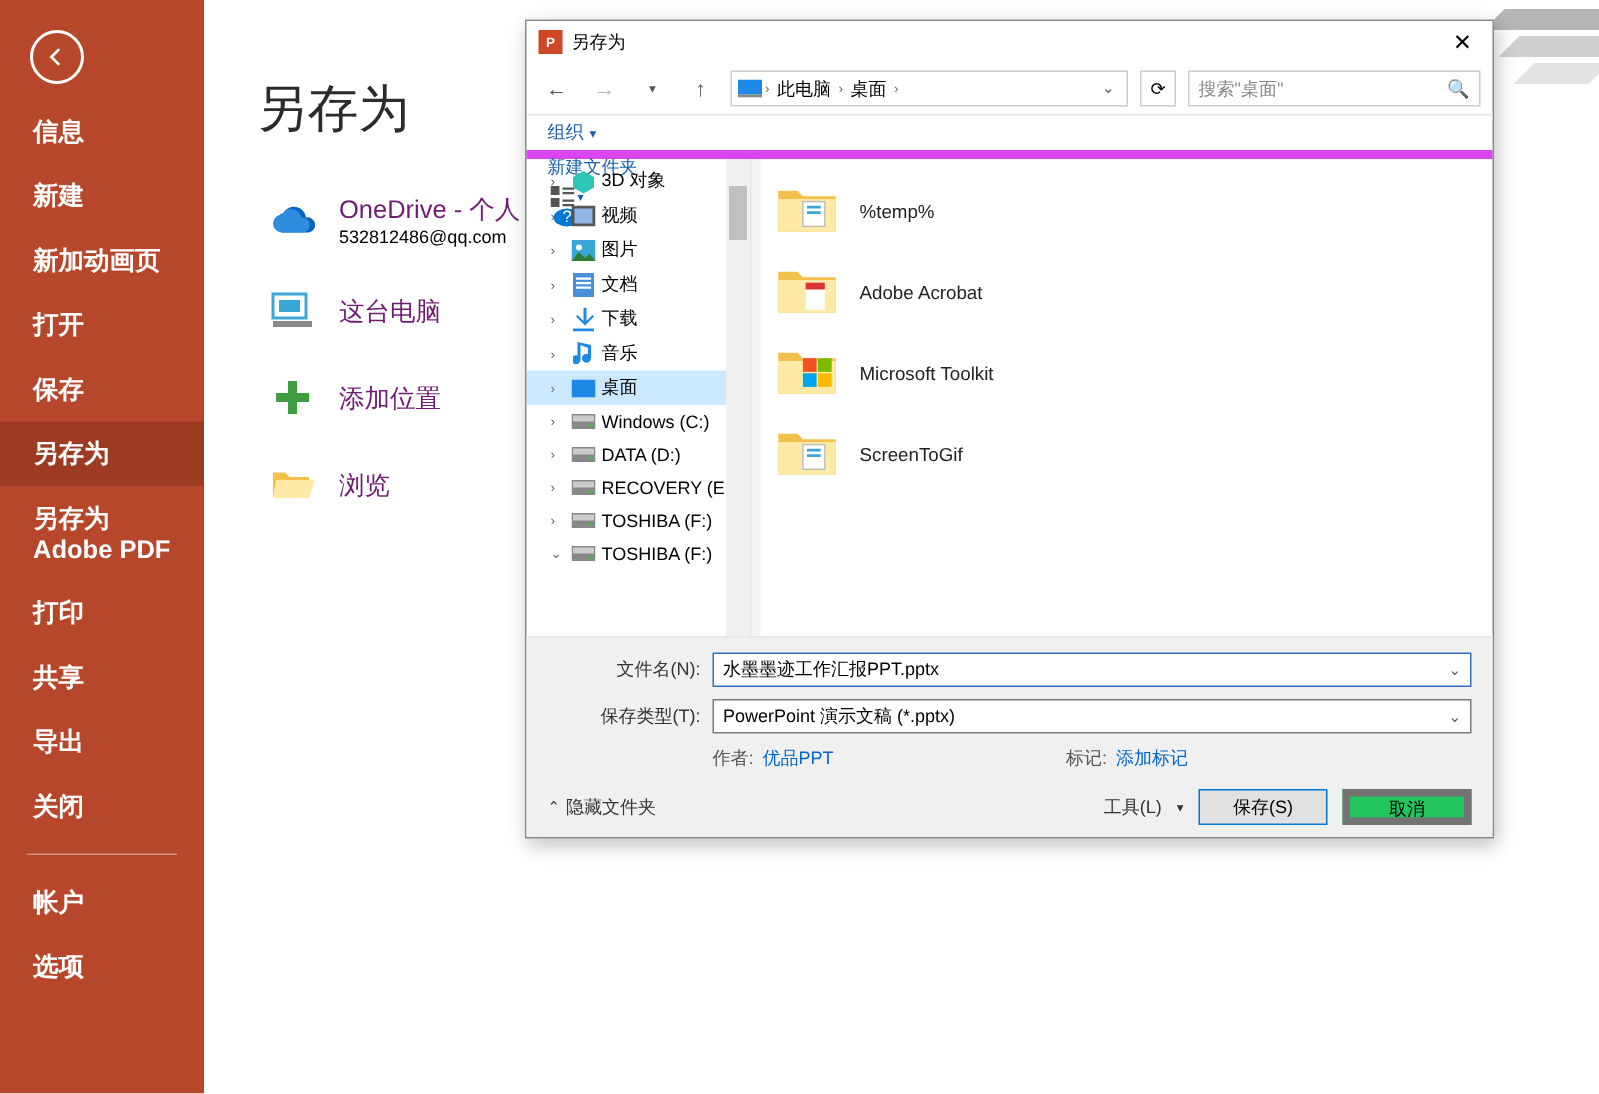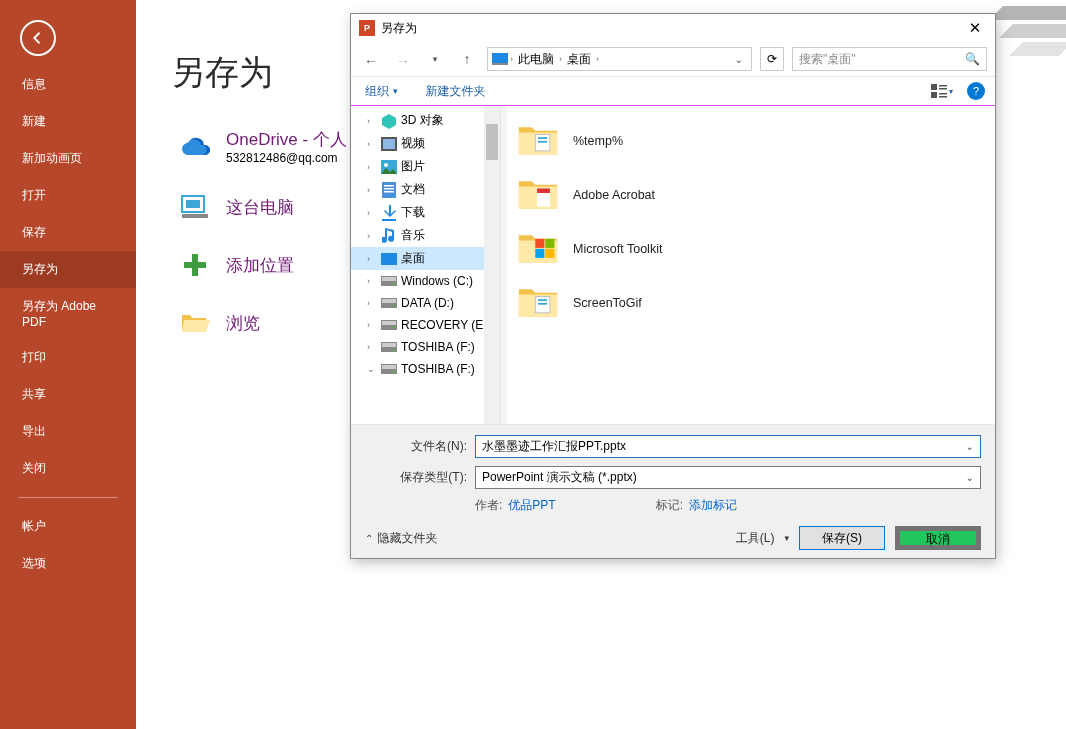--- a/index.html
+++ b/index.html
@@ -3,21 +3,21 @@
 <meta charset="utf-8">
 <style>
 * { box-sizing: border-box; margin: 0; padding: 0; font-family: "Segoe UI", "Microsoft YaHei", sans-serif; }
 body { width: 1066px; height: 729px; overflow: hidden; background: #fff; position: relative; }
 
 
 .backstage { position:absolute; inset:0; display:flex; }
 .sidebar { width:136px; background:#b7472a; color:#fff; display:flex; flex-direction:column; }
 .back-btn { width:36px; height:36px; border:2px solid #fff; border-radius:50%; margin:20px 0 10px 20px; display:flex; align-items:center; justify-content:center; cursor:pointer; }
 .back-btn svg { width:18px; height:18px; fill:none; stroke:#fff; stroke-width:2.4; }
-.side-item { padding:10px 16px 10px 22px; font-size:12px; cursor:pointer; }
+.side-item { padding:10px 16px 10px 22px; font-size:17px; cursor:pointer;font-weight:bold; }
 .side-item.active { background:#9c3a22; }
 .side-sep { height:1px; background:rgba(255,255,255,.4); margin:10px 18px; }
 
 .backstage-main { flex:1; padding:50px 0 0 35px; position:relative; }
 .page-title { font-size:34px; color:#2b2b2b; margin-bottom:20px; font-weight:300; }
 .place-list { display:flex; flex-direction:column; gap:2px; }
 .place-item { display:flex; align-items:center; gap:15px; padding:12px 8px; cursor:pointer; min-height:55px; }
 .place-item .ic { width:32px; height:32px; display:flex; align-items:center; justify-content:center; }
 .place-item .lbl { color:#701a75; font-size:17px; }
 .place-item .sub { color:#000000; font-size:12px; }
@@ -34,21 +34,21 @@
 
 .addr-bar { height:34px; display:flex; align-items:center; padding:0 8px; gap:8px; }
 .addr-bar button { width:24px; height:24px; border:none; background:none; display:flex; align-items:center; justify-content:center; cursor:pointer; font-size:14px; color:#555; }
 .addr-path { flex:1; height:24px; border:1px solid #ccc; display:flex; align-items:center; font-size:12px; padding:0 4px; gap:2px; overflow:hidden; }
 .addr-seg { padding:0 3px; cursor:pointer; }
 .addr-chev { color:#666; font-size:9px; }
 .addr-refresh { width:24px; height:24px; border:1px solid #ccc; display:flex; align-items:center; justify-content:center; cursor:pointer; font-size:12px; }
 .search-box { width:195px; height:24px; border:1px solid #ccc; display:flex; align-items:center; padding:0 6px; font-size:12px; color:#888; }
 .search-box span.ic { margin-left:auto; color:#555; }
 
-.toolbar { height:30px; border-top:1px solid #e5e5e5; border-bottom:1px solid #d946ef; display:flex; align-items:center; padding:0 10px; font-size:12px; color:#1a5faa; }
+.toolbar { height:30px; border-top:1px solid #e5e5e5; border-bottom:6px solid #d946ef; display:flex; align-items:flex-start; padding:0 10px; font-size:12px; color:#1a5faa;flex-direction:column; }
 .tbbtn { display:flex; align-items:center; gap:4px; cursor:pointer; padding:3px 4px; }
 .toolbar .sp { flex:1; }
 .view-btn { width:34px; height:22px; border:1px solid transparent; display:flex; align-items:center; justify-content:center; cursor:pointer; }
 .help-ic { width:18px; height:18px; border-radius:50%; background:#0078d4; color:#fff; font-size:11px; display:flex; align-items:center; justify-content:center; margin-left:8px; cursor:pointer; }
 
 .body-area { flex:1; display:flex; overflow:hidden; }
 .tree { width:150px; border-right:1px solid #e5e5e5; overflow-y:auto; font-size:12px; padding:3px 0; position:relative; }
 .tree-scroll-ind { position:absolute; right:0; top:0; width:16px; height:100%; background:#f0f0f0; }
 .tree-scroll-ind .thumb{ position:absolute; right:2px; left:2px; top:18px; height:36px; background:#c0c0c0; }
 .tree-item { display:flex; align-items:center; gap:4px; padding:3px 0 3px 16px; cursor:pointer; white-space:nowrap; }
@@ -61,21 +61,21 @@
 .file-item { display:flex; align-items:center; gap:14px; padding:6px 0; cursor:pointer; }
 .file-ic { width:42px; height:42px; }
 .file-lbl { font-size:12.5px; color:#222; }
 
 .bottom-pane { border-top:1px solid #e5e5e5; background:#f0f0f0; padding:10px 14px 8px; font-size:12px; }
 .form-row { display:flex; align-items:center; margin-bottom:8px; }
 .form-row label { width:102px; text-align:right; margin-right:8px; color:#333; }
 .form-row .field { flex:1; height:23px; border:1px solid #7a7a7a; background:#fff; display:flex; align-items:center; padding:0 6px; cursor:text; }
 .form-row .field input { border:none; outline:none; width:100%; font-size:12px; }
 .form-row .dd-arrow { margin-left:auto; font-size:10px; color:#555; }
-.meta-row { display:flex; padding-left:110px; margin:8px 0 12px; }
+.meta-row { display:flex; gap:55px; padding-left:110px; margin:8px 0 12px; }
 .meta-row span.k { color:#555; margin-right:6px; }
 .meta-row a { color:#0066cc; text-decoration:none; cursor:pointer; }
 
 .dlg-foot { display:flex; align-items:center; gap:10px; }
 .hide-folders { display:flex; align-items:center; gap:4px; cursor:pointer; color:#333; }
 .dlg-foot .sp { flex:1; }
 .tools-btn { background:none; border:none; cursor:pointer; font-size:12px; display:flex; align-items:center; gap:4px; color:#333; }
 .btn { width:86px; height:24px; border:5px solid #737373; background:#22c55e; font-size:12px; cursor:pointer; }
 .btn.default { border:1.5px solid #0078d4; background:#e1e1e1; }
 </style>

